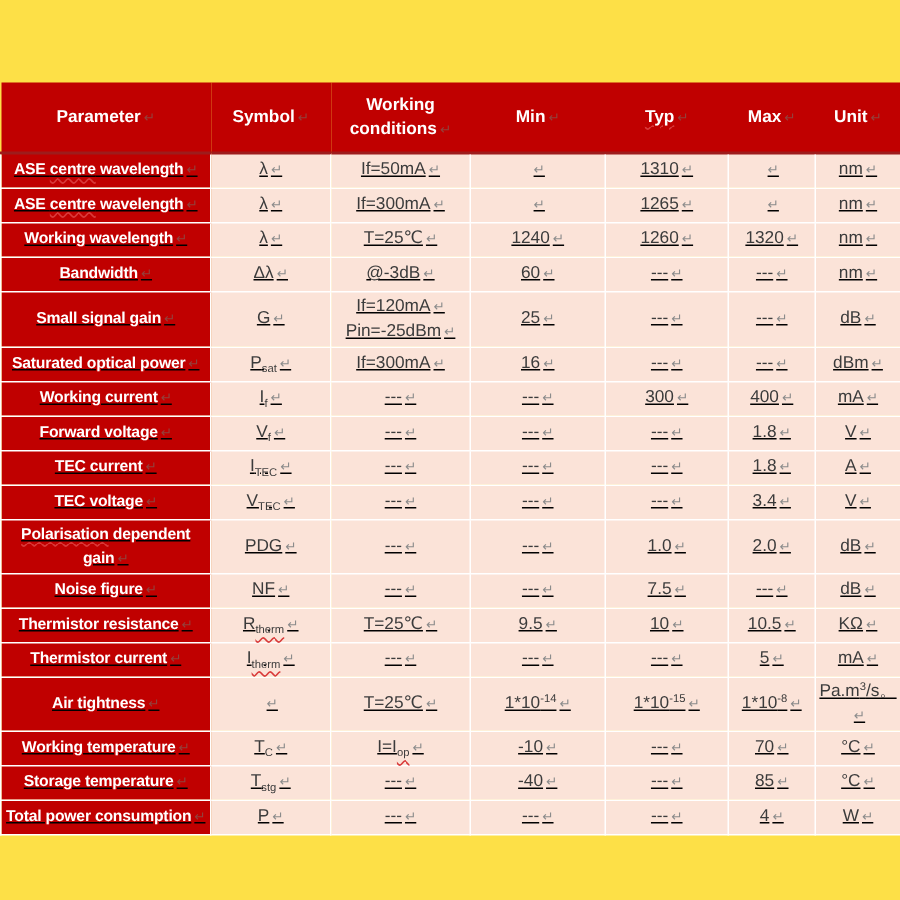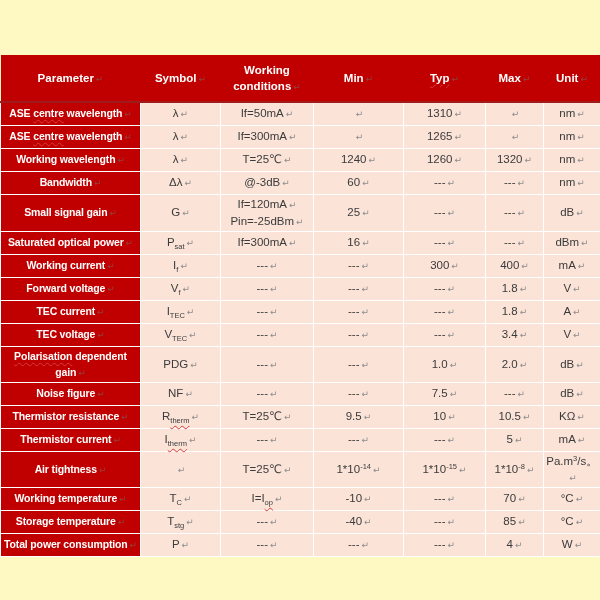--- a/index.html
+++ b/index.html
@@ -2,21 +2,21 @@
 <html style="--accent-red: #C00000; --header-underline: #9E1C1C; --row-pink: #FBE3D8; --gridline: #FFFFFF; --ink: #3B3B3B; --param-text: #FFFFFF; --mark-gray: #8C8C8C; --mark-on-red: #93413C; --squiggle-red: #D93A3A;"><head>
 <meta charset="utf-8">
 <style>
   html, body { margin: 0; padding: 0; }
   body {
     width: 600px; height: 600px;
     background: #ffffff;
     font-family: "Liberation Sans", "DejaVu Sans", sans-serif;
     overflow: hidden;
   }
-  .page { position: relative; width: 600px; height: 600px; background: #fef9c3; }
+  .page { position: relative; width: 600px; height: 600px; background: #fde047; }
 
   table.spec {
     position: absolute; left: 0; top: 55px;
     width: 600px;
     border-collapse: collapse;
     table-layout: fixed;
   }
   col.c0 { width: 140px; }
   col.c1 { width: 80px; }
   col.c2 { width: 93px; }
@@ -30,21 +30,21 @@
     color: #ffffff;
     font-weight: bold;
     font-size: 11.5px;
     border: none;
     border-bottom: 2.5px solid var(--header-underline, #9E1C1C);
     height: 42px;
     padding: 2px;
     text-align: center;
     vertical-align: middle;
   }
-  tbody tr { height: 23px; }
+  tbody tr { height: 23px; text-decoration: underline; }
   tbody th {
     background: var(--accent-red, #C00000);
     color: var(--param-text, #ffffff);
     font-weight: bold;
     font-size: 10.5px;
     letter-spacing: -0.15px;
     padding: 1px 2px;
   }
   tbody td {
     background: var(--row-pink, #FBE3D8);

